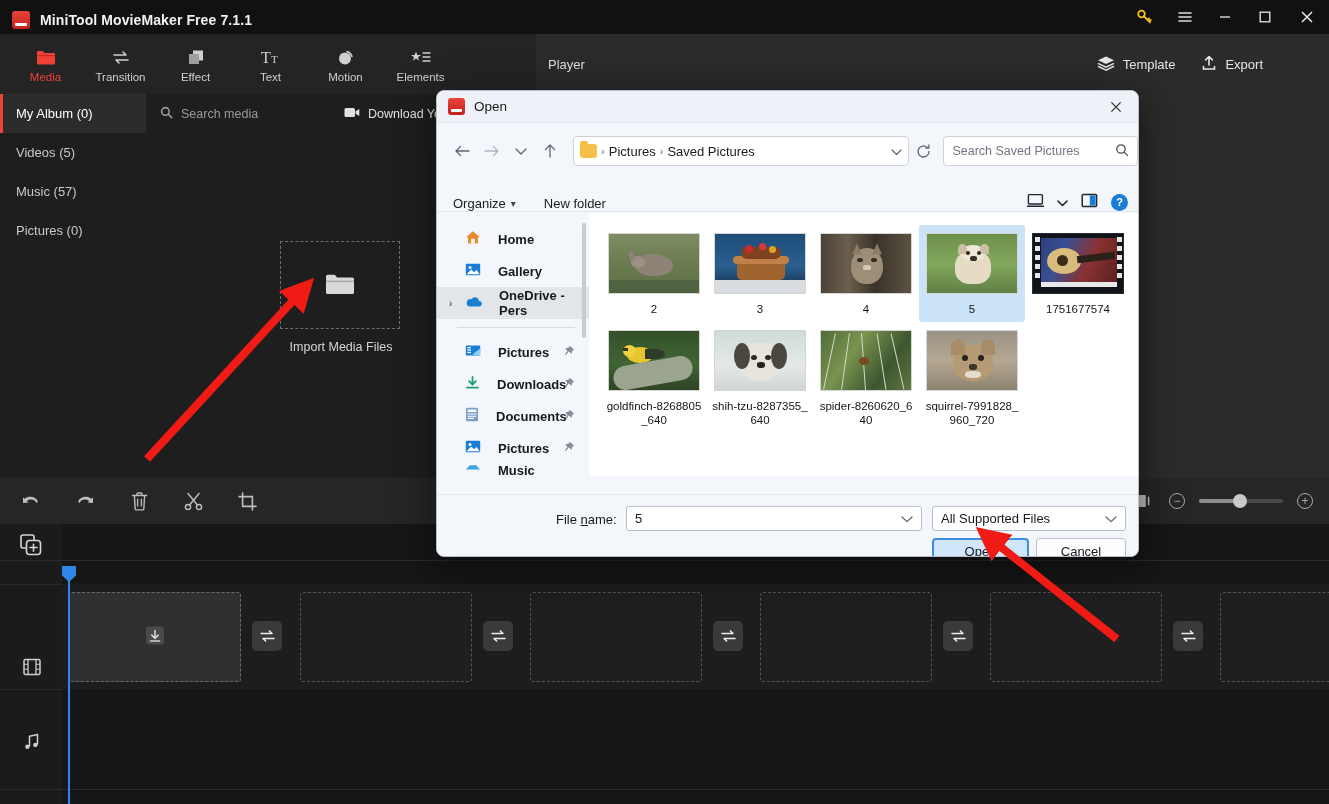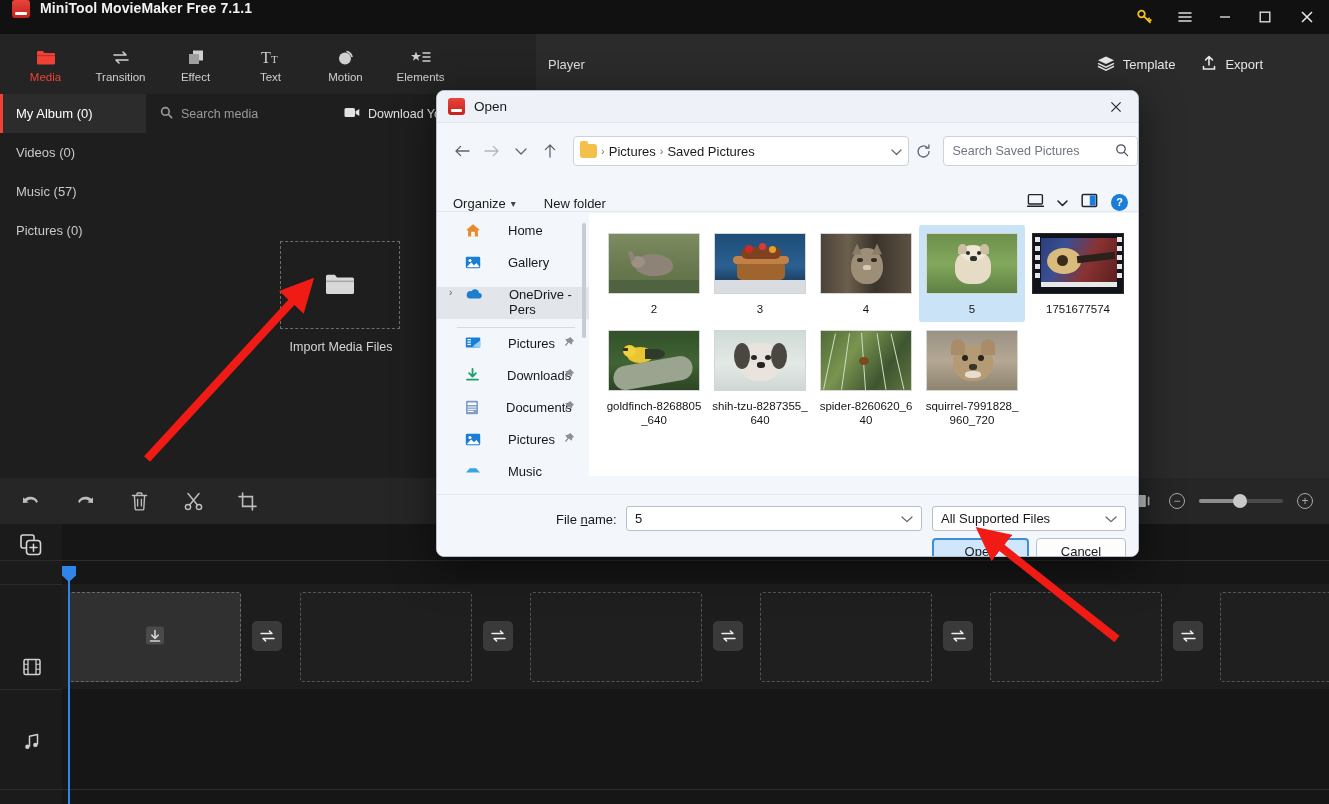--- a/index.html
+++ b/index.html
@@ -11,21 +11,21 @@
     font-size:13px;
     position:relative;
   }
 
   
   #app { position:absolute; inset:0; background:#1b1b1b; }
 
   
   .titlebar{
     position:absolute; left:0; top:0; width:1329px; height:40px;
-    background:#111112; display:flex; align-items:flex-start;
+    background:#111112; display:flex; align-items:center;
   }
   .app-logo{
     width:18px;height:18px;margin-left:12px;border-radius:3px;
     background:linear-gradient(180deg,#e8443c,#c4221c);
     display:flex;align-items:center;justify-content:center;
     font-size:10px;font-weight:bold;color:#fff;position:relative;
   }
   .app-logo::after{
     content:""; position:absolute; left:3px; bottom:3px; width:12px; height:3px;
     background:#fff; border-radius:1px;
@@ -188,21 +188,21 @@
   .cmd.organize{ margin-left:16px; }
   .cmd.newfolder{ margin-left:28px; }
   .cmd-right{ position:absolute; right:10px; display:flex; align-items:center; gap:13px; }
   .helpcircle{
     width:17px;height:17px;border-radius:50%;background:#1a7ed6;color:#fff;
     font-size:11px;font-weight:bold;display:flex;align-items:center;justify-content:center;
   }
 
   .dlg-body{ position:absolute; left:0; top:122px; width:703px; height:263px; display:flex; background:#fff; }
   .dlg-side{ width:152px; height:263px; background:#f3f6fb; position:relative; padding-top:10px; }
-  .side-item{ height:32px; display:flex; align-items:flex-start; gap:27px; padding-left:28px; font-size:13px; color:#17181a; position:relative; }
+  .side-item{ height:32px; display:flex; align-items:center; gap:17px; padding-left:28px; font-size:13px; color:#17181a; position:relative;font-weight:bold; }
   .side-item.sel{ background:#e2e5e9; }
   .side-chev{ position:absolute; left:12px; color:#5a6069; font-size:10px; }
   .side-pin{ position:absolute; right:14px; color:#8a9099; font-size:11px; }
   .side-sep{ margin:8px 14px 8px 20px; height:1px; background:#d7dbe1; }
   .sidescroll{ position:absolute; right:3px; top:10px; width:4px; height:115px; background:#c7ccd4; border-radius:2px; }
 
   .dlg-files{ flex:1; background:#fff; position:relative; padding:12px 0 0 12px; }
   .filegrid{ display:flex; flex-wrap:wrap; gap:0; }
   .fileitem{ width:106px; padding:3px 3px 6px; display:flex; flex-direction:column; align-items:center; border-radius:3px; }
   .fileitem.sel{ background:#cbe3f7; }
@@ -354,21 +354,21 @@
         <span>Export</span>
       </div>
     </div>
   </div>
 
   <div class="medialeft">
     <div class="mnav active">
       <span>My Album (0)</span>
     </div>
     <div class="mnav">
-      <span>Videos (0)</span>
+      <span>Videos (5)</span>
     </div>
     <div class="mnav">
       <span>Music (57)</span>
     </div>
     <div class="mnav">
       <span>Pictures (0)</span>
     </div>
   </div>
 
   <div class="mediamain">

